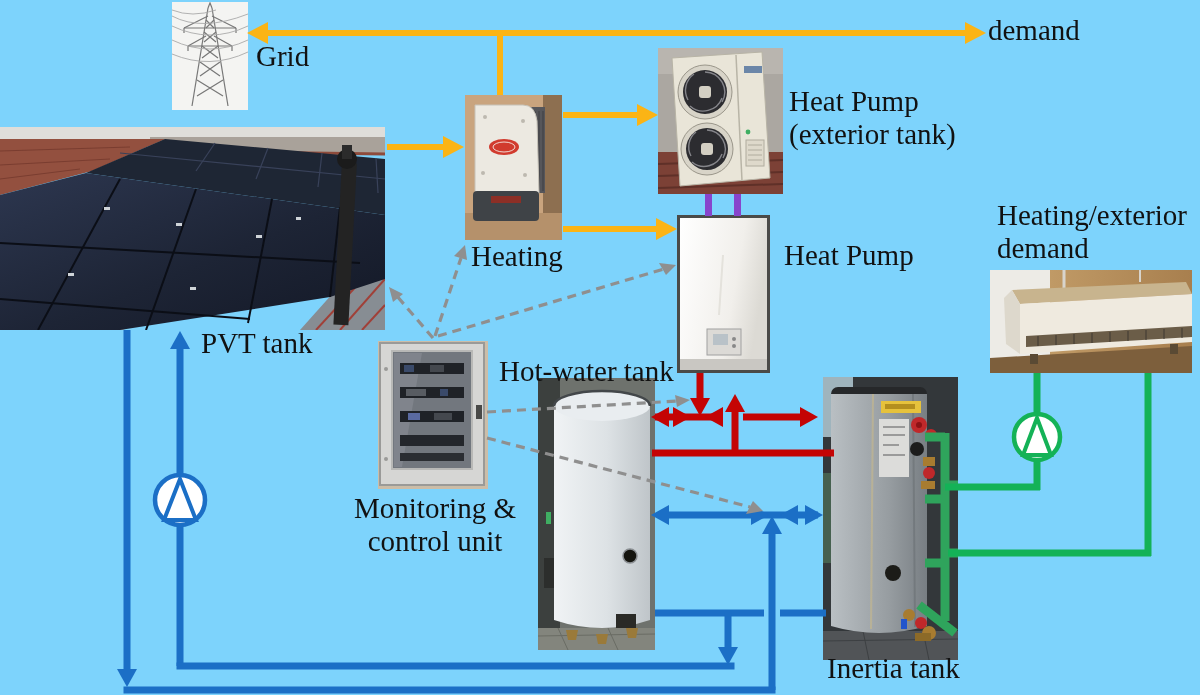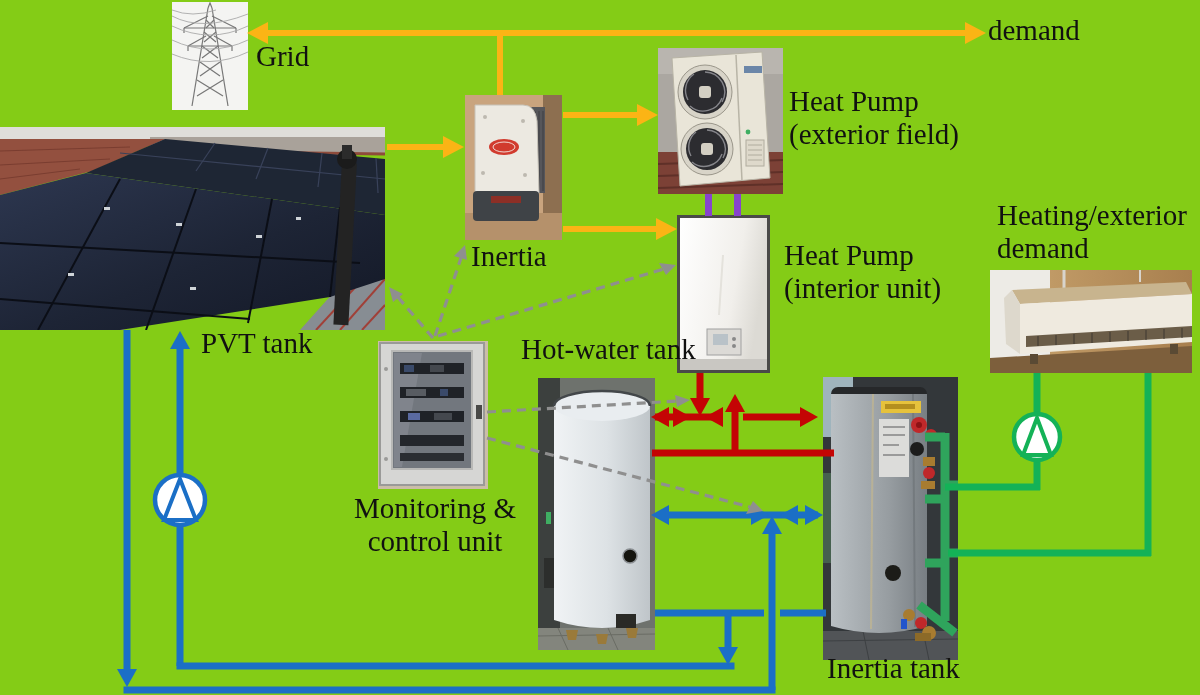--- a/index.html
+++ b/index.html
@@ -1,16 +1,16 @@
 <!DOCTYPE html>
 <html><head>
 <meta charset="utf-8">
 <style>
   html,body{margin:0;padding:0;background:#ffffff;}
-  #canvas{position:relative;width:1200px;height:695px;background:#84cc16;overflow:hidden;
+  #canvas{position:relative;width:1200px;height:695px;background:#7dd3fc;overflow:hidden;
           font-family:"Liberation Serif","DejaVu Serif",serif;}
   .photo{position:absolute;}
   .photo svg{display:block;}
   #connectors{position:absolute;left:0;top:0;z-index:30;pointer-events:none;}
   .lbl{position:absolute;z-index:40;font-size:29px;line-height:33px;color:#111;white-space:nowrap;}
   .lbl.center{text-align:center;}
 </style>
 </head>
 <body>
 
@@ -452,38 +452,37 @@
   </svg>
 
   <div class="lbl" style="left:256px;top:40px;">Grid</div>
 
   <div class="lbl" style="left:988px;top:14px;">
     <div>demand</div>
   </div>
 
   <div class="lbl" style="left:201px;top:327px;">PVT tank</div>
 
-  <div class="lbl" style="left:471px;top:240px;">Inertia</div>
+  <div class="lbl" style="left:471px;top:240px;">Heating</div>
 
   <div class="lbl" style="left:789px;top:85px;">
     <div>Heat Pump</div>
-    <div>(exterior field)</div>
+    <div>(exterior tank)</div>
   </div>
 
   <div class="lbl" style="left:784px;top:239px;">
     <div>Heat Pump</div>
-    <div>(interior unit)</div>
   </div>
 
   <div class="lbl" style="left:997px;top:199px;">
     <div>Heating/exterior</div>
     <div>demand</div>
   </div>
 
-  <div class="lbl" style="left:499px;top:333px;margin-left:22px;">Hot-water tank</div>
+  <div class="lbl" style="left:499px;top:355px;">Hot-water tank</div>
 
   <div class="lbl" style="left:827px;top:652px;">Inertia tank</div>
 
   <div class="lbl center" style="left:345px;top:492px;width:180px;">
     <div>Monitoring &amp;</div>
     <div>control unit</div>
   </div>
 
 </div>
 

